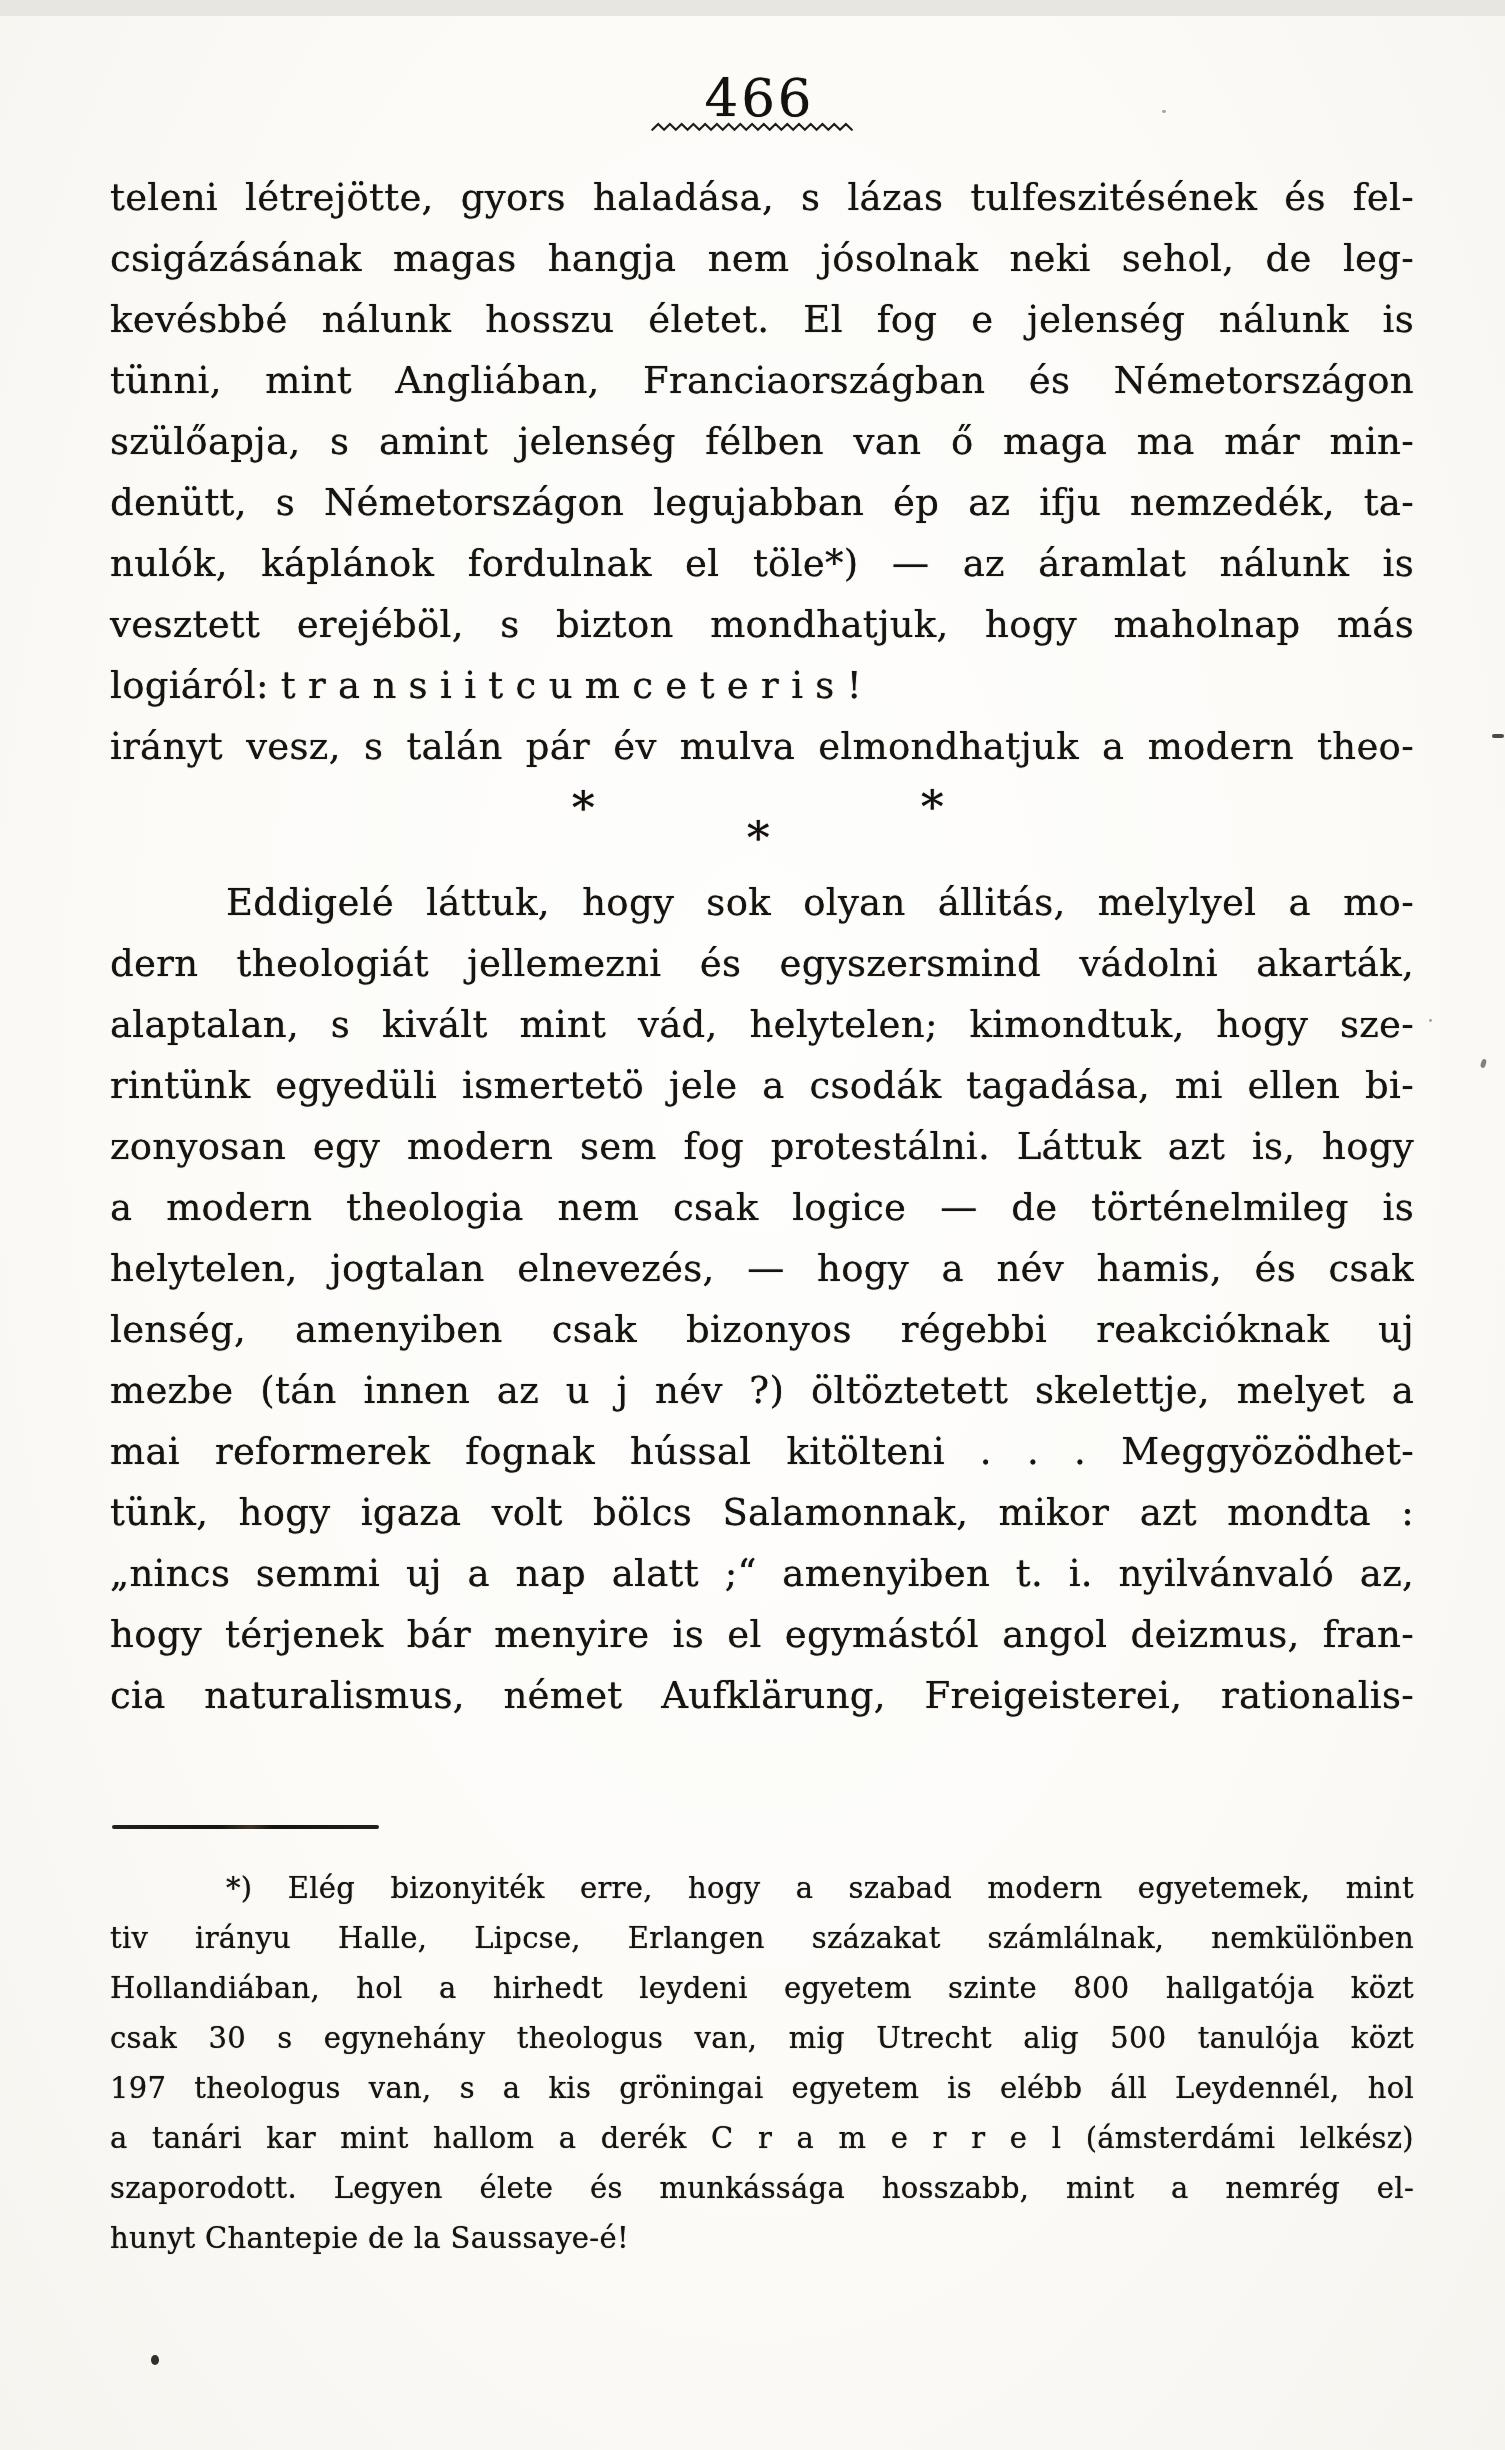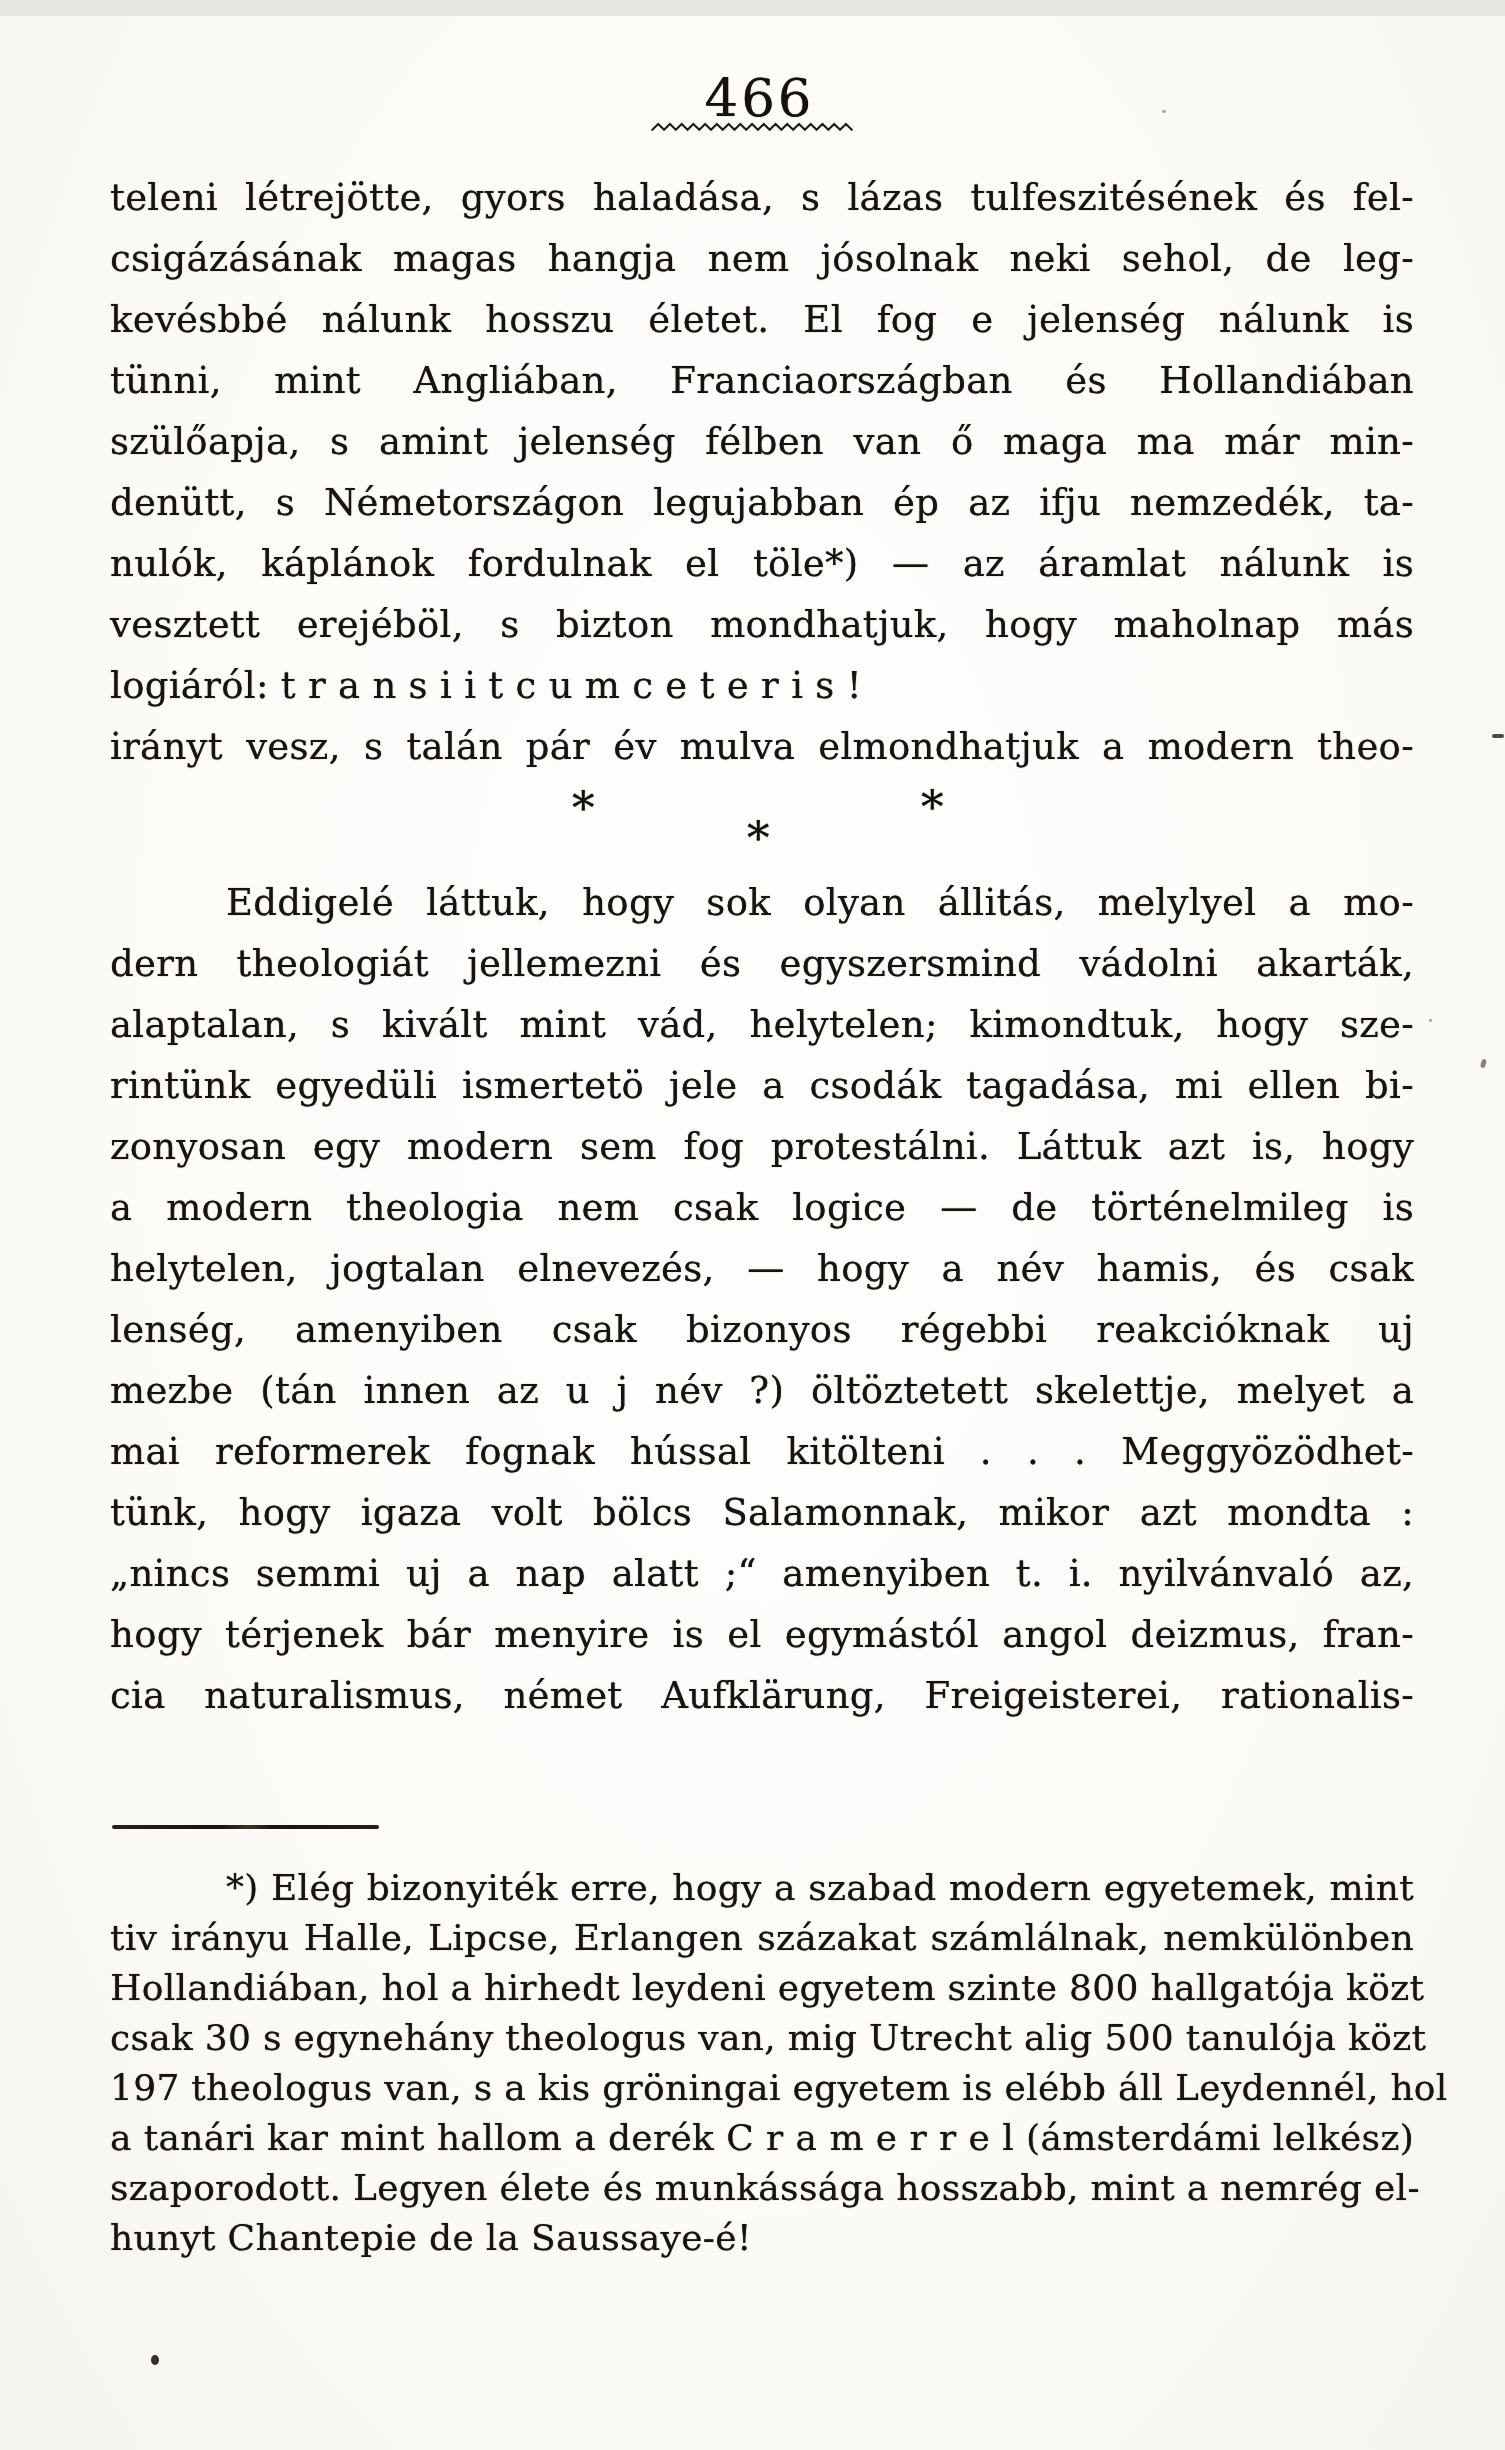--- a/index.html
+++ b/index.html
@@ -42,21 +42,21 @@
     width: 1304px;
     font-size: 37px;
     line-height: 61px;
     letter-spacing: 0.3px;
     text-shadow: 0 0 0.9px rgba(22,17,10,0.8);
   }
   #para1 { top: 151px; }
   #para2 { top: 856px; }
   #footnote {
     top: 1847px;
-    font-size: 36px;
+    font-size: 29px;
     line-height: 50px;
   }
   .tline {
     text-align: justify;
     text-align-last: justify;
     white-space: nowrap; 
   }
   .tline.flush { text-align-last: left; }
   .tline.indent { text-indent: 116px; }
   
@@ -96,21 +96,21 @@
   <div class="pagenum">466</div>
 
   <svg class="wavy-rule" width="210" height="13.7" viewBox="0 0 214 14">
     <path d="M2,10 l6,-6 6,6 6,-6 6,6 6,-6 6,6 6,-6 6,6 6,-6 6,6 6,-6 6,6 6,-6 6,6 6,-6 6,6 6,-6 6,6 6,-6 6,6 6,-6 6,6 6,-6 6,6 6,-6 6,6 6,-6 6,6 6,-6 6,6 6,-6 6,6 6,-6 6,6" fill="none" stroke="#201c16" stroke-width="2.2" stroke-linecap="round"></path>
   </svg>
 
   <section id="para1" class="textblock">
       <div class="tline">teleni létrejötte, gyors haladása, s lázas tulfeszitésének és fel-</div>
       <div class="tline">csigázásának magas hangja nem jósolnak neki sehol, de leg-</div>
       <div class="tline">kevésbbé nálunk hosszu életet. El fog e jelenség nálunk is</div>
-      <div class="tline">tünni, mint Angliában, Franciaországban és Hollandiában</div>
+      <div class="tline">tünni, mint Angliában, Franciaországban és Németországon</div>
       <div class="tline">szülőapja, s amint jelenség félben van ő maga ma már min-</div>
       <div class="tline">denütt, s Németországon legujabban ép az ifju nemzedék, ta-</div>
       <div class="tline">nulók, káplánok fordulnak el töle*) — az áramlat nálunk is</div>
       <div class="tline">vesztett erejéböl, s bizton mondhatjuk, hogy maholnap más</div>
       <div class="tline flush">logiáról: t r a n s i i t   c u m   c e t e r i s !</div>
       <div class="tline">irányt vesz, s talán pár év mulva elmondhatjuk a modern theo-</div>
     </section>
 
   <div>
     <span id="ast-1" class="asterisk">*</span>

